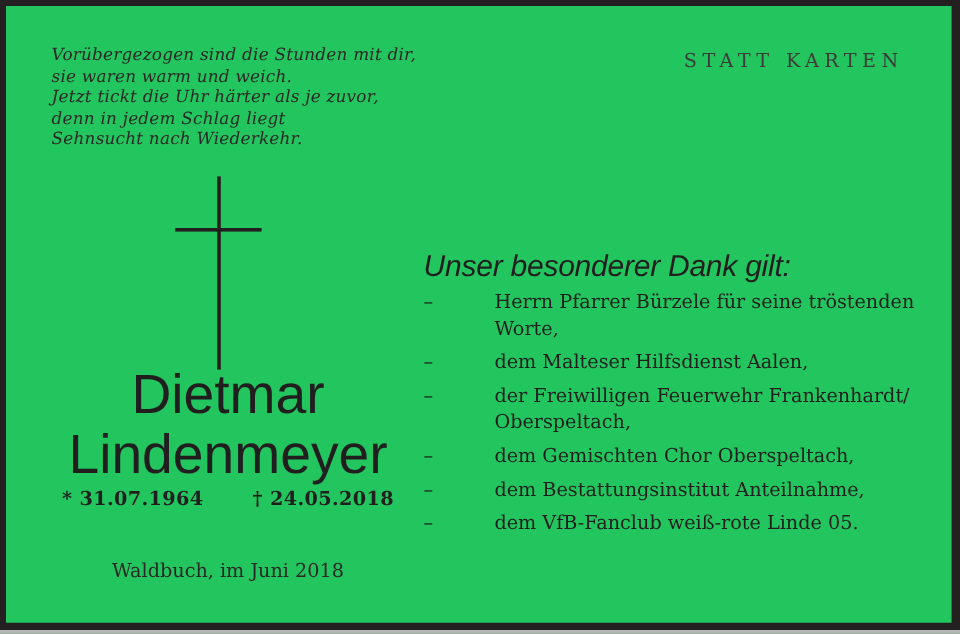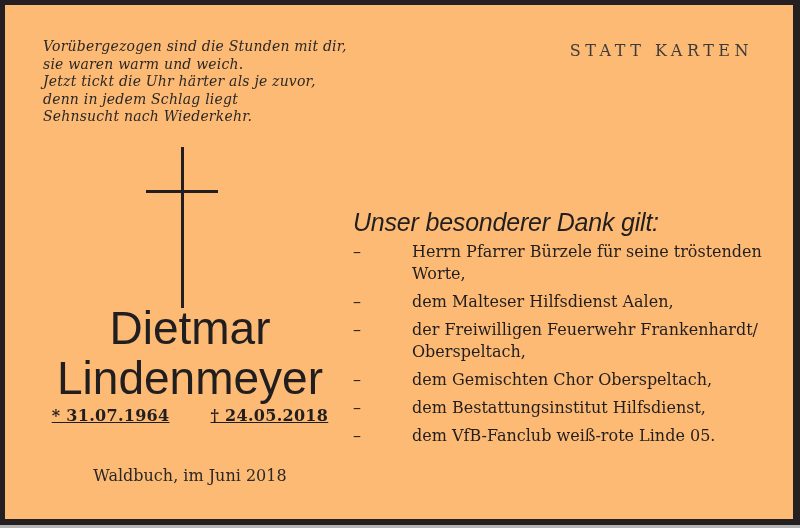--- a/index.html
+++ b/index.html
@@ -4,21 +4,21 @@
 <style>
   html,body{margin:0;padding:0;}
   body{
     width:800px;height:528px;position:relative;overflow:hidden;
     background:#9c9c9c;
     font-family:"DejaVu Serif",serif;
     -webkit-font-smoothing:antialiased;
   }
   .sheet{
     position:absolute;left:0;top:0;width:800px;height:526px;
-    box-sizing:border-box;background:#fdba74;
+    box-sizing:border-box;background:#22c55e;
     border-style:solid;border-color:#242021;
     border-width:5px 7px 7px 5px;
   }
   .bottom-edge{
     position:absolute;left:0;bottom:0;width:800px;height:3px;
     background:#b5b5b5;
   }
   
   .poem{
     position:absolute;left:38px;top:33px;width:305px;
@@ -32,21 +32,20 @@
     position:absolute;left:15px;top:298px;width:340px;
     text-align:center;
     font:400 46px/50px "Liberation Sans",sans-serif;
     color:#211e1f;white-space:pre-line;letter-spacing:0px;
   }
   .dates-row{
     position:absolute;left:15px;top:400px;width:340px;
     display:flex;justify-content:center;gap:41px;
     font:bold 16px/22px "DejaVu Serif",serif;color:#211e1f;
     letter-spacing:0.3px;
-    text-decoration:underline;
   }
   .place-date{
     position:absolute;left:15px;top:461px;width:340px;
     text-align:center;
     font:400 16px/20px "DejaVu Serif",serif;color:#2a2826;
   }
   
   .statt-karten{
     position:absolute;top:36px;right:40px;
     font:400 16px/20px "DejaVu Serif",serif;
@@ -126,21 +125,21 @@
         <span class="dash">–</span>
         <span class="txt">der Freiwilligen Feuerwehr  Frankenhardt/
 Oberspeltach,</span>
       </div>
       <div class="thanks-item">
         <span class="dash">–</span>
         <span class="txt">dem Gemischten Chor Oberspeltach,</span>
       </div>
       <div class="thanks-item">
         <span class="dash">–</span>
-        <span class="txt">dem Bestattungsinstitut Hilfsdienst,</span>
+        <span class="txt">dem Bestattungsinstitut Anteilnahme,</span>
       </div>
       <div class="thanks-item">
         <span class="dash">–</span>
         <span class="txt">dem VfB-Fanclub weiß-rote Linde 05.</span>
       </div>
     </div>
 
 
 </div>
 

